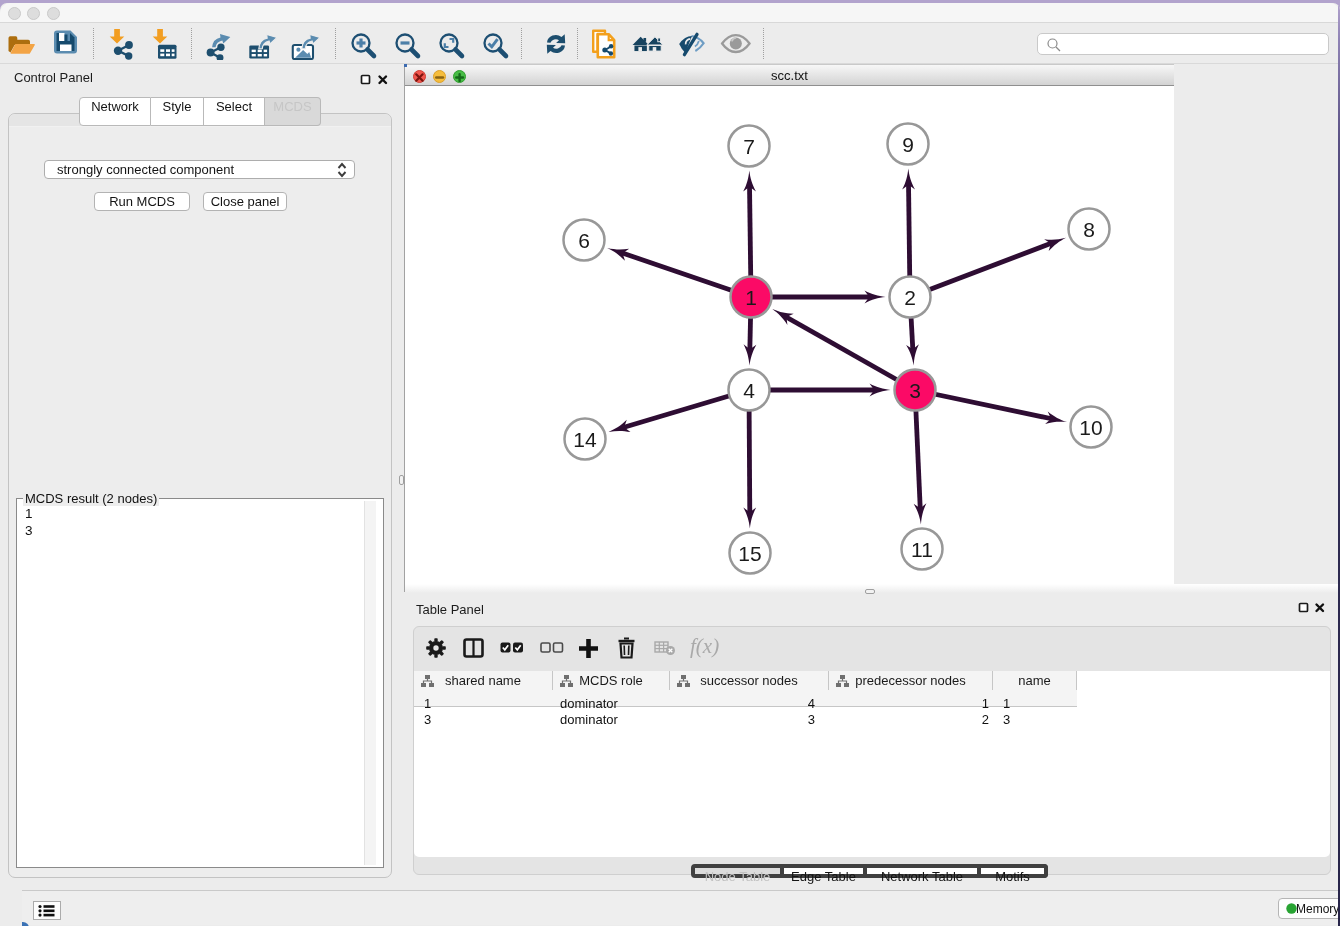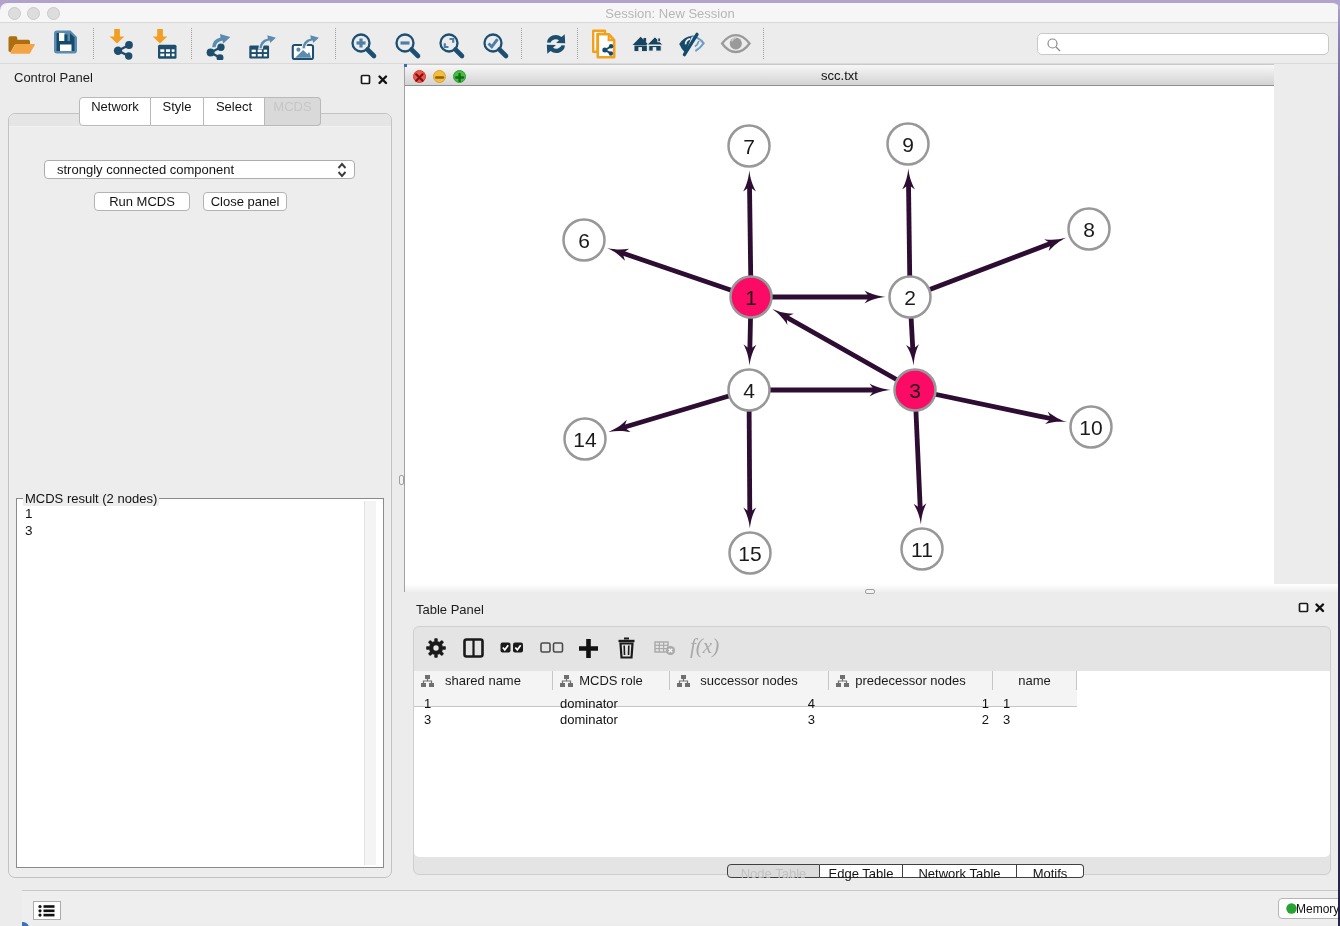--- a/index.html
+++ b/index.html
@@ -31,21 +31,21 @@
 .tab { position:absolute; top:0; height:29px; background:#ffffff;
   border:1px solid #b9b9b9; font-size:13px; color:#141414; text-align:center;
   line-height:17px; }
 .btn { position:absolute; background:#ffffff; border:1px solid #b3b3b3;
   border-radius:4px; font-size:13px; color:#141414; text-align:center; }
 .fieldset { position:absolute; left:16px; top:495px; width:368px; height:370px;
   border:1px solid #8a8a8a; background:#ffffff; }
 .legend { position:absolute; left:6px; top:-8px; background:#ededed;
   font-size:13px; color:#111; padding:0 2px; white-space:nowrap; }
 
-.netwin { position:absolute; left:404px; top:61px; width:870px; height:528px;
+.netwin { position:absolute; left:404px; top:61px; width:770px; height:528px;
   border-left:1px solid #a2a2a2; border-top:1px solid #c9c9c9; background:#ffffff; }
 .netfade { position:absolute; left:0px; top:519px; width:933px; height:9px;
   background:linear-gradient(#ffffff 0%, #f5f5f5 55%, #ececec 100%); }
 .nettitle { position:absolute; left:0; top:0; width:100%; height:21px;
   background:linear-gradient(#f7f7f7,#d3d3d3); border-bottom:1px solid #8f8f8f; }
 .nettext { position:absolute; top:3px; left:0; width:100%; text-align:center;
   font-size:13px; color:#111; }
 .ball { position:absolute; top:5px; width:13px; height:13px; border-radius:50%; }
 
 .tp-title { position:absolute; left:416px; top:599px; font-size:13px; color:#1c1c1c; }
@@ -53,35 +53,34 @@
   background:#e4e4e4; border:1px solid #cfcfcf; border-radius:6px; }
 .tbtoolbar { position:absolute; left:0; top:0; width:100%; height:44px; }
 .tbl-area { position:absolute; left:0px; top:44px; width:916px; height:186px;
   background:#ffffff; border-radius:0 0 5px 5px; }
 .th-row { position:absolute; left:0; top:0; height:36px; background:#f4f4f4;
   border-bottom:1px solid #c6c6c6; }
 .th-cell { position:absolute; top:0; height:19px; border-right:1px solid #c6c6c6;
   font-size:13px; color:#1a1a1a; text-align:center; line-height:19px; }
 .trow { position:absolute; font-size:13px; color:#111; height:16px; line-height:16px; }
 .btab { position:absolute; top:0; height:14px; background:#ffffff;
-  border:1px solid #404040; font-size:13px; color:#141414; text-align:center;
-  line-height:17px;margin-left:36px; }
+  border:4px solid #404040; font-size:13px; color:#141414; text-align:center;
+  line-height:17px; }
 
 .statusbar { position:absolute; left:0; top:887px; width:1340px; height:35px;
   background:#eeeeee; border-top:1px solid #c9c9c9;margin-left:22px; }
 </style>
 </head>
 <body>
 <div class="win">
 
   <div class="titlebar">
     <div class="tl" style="left:8px;"></div>
     <div class="tl" style="left:27px;"></div>
     <div class="tl" style="left:47px;"></div>
-    <div class="wtitle">Session: New Session</div>
   </div>
 
   <div class="toolbar" id="toolbar">
     <div class="tsep" style="left:93px;"></div>
     <div class="tsep" style="left:191px;"></div>
     <div class="tsep" style="left:335px;"></div>
     <div class="tsep" style="left:521px;"></div>
     <div class="tsep" style="left:577px;"></div>
     <div class="tsep" style="left:763px;"></div>
 

